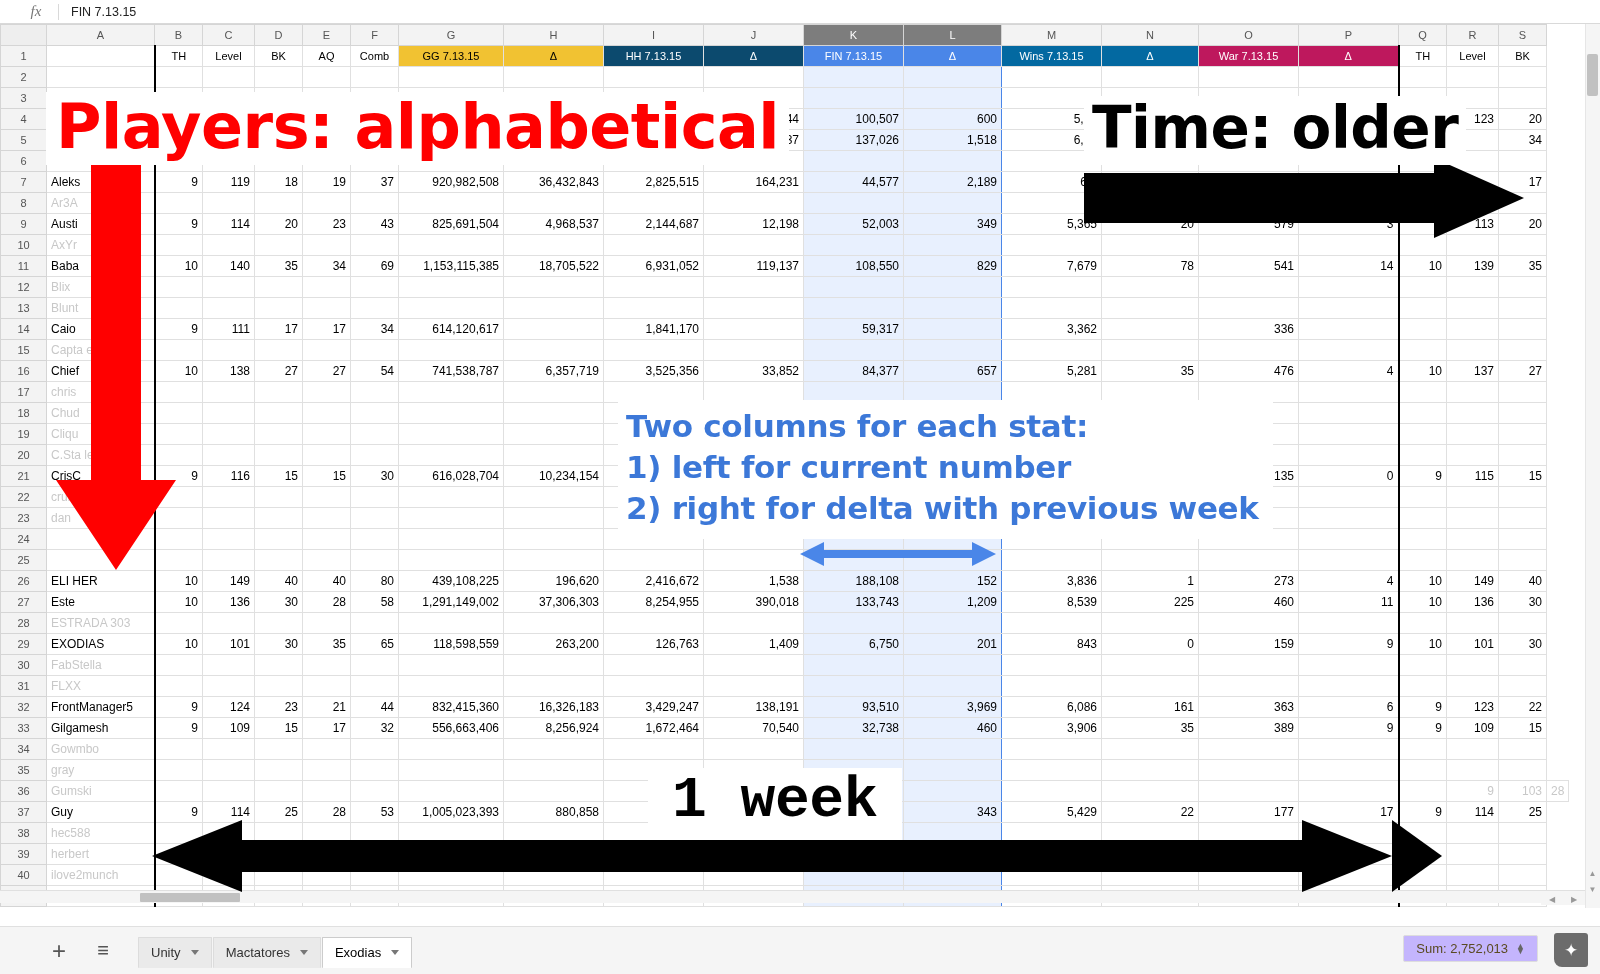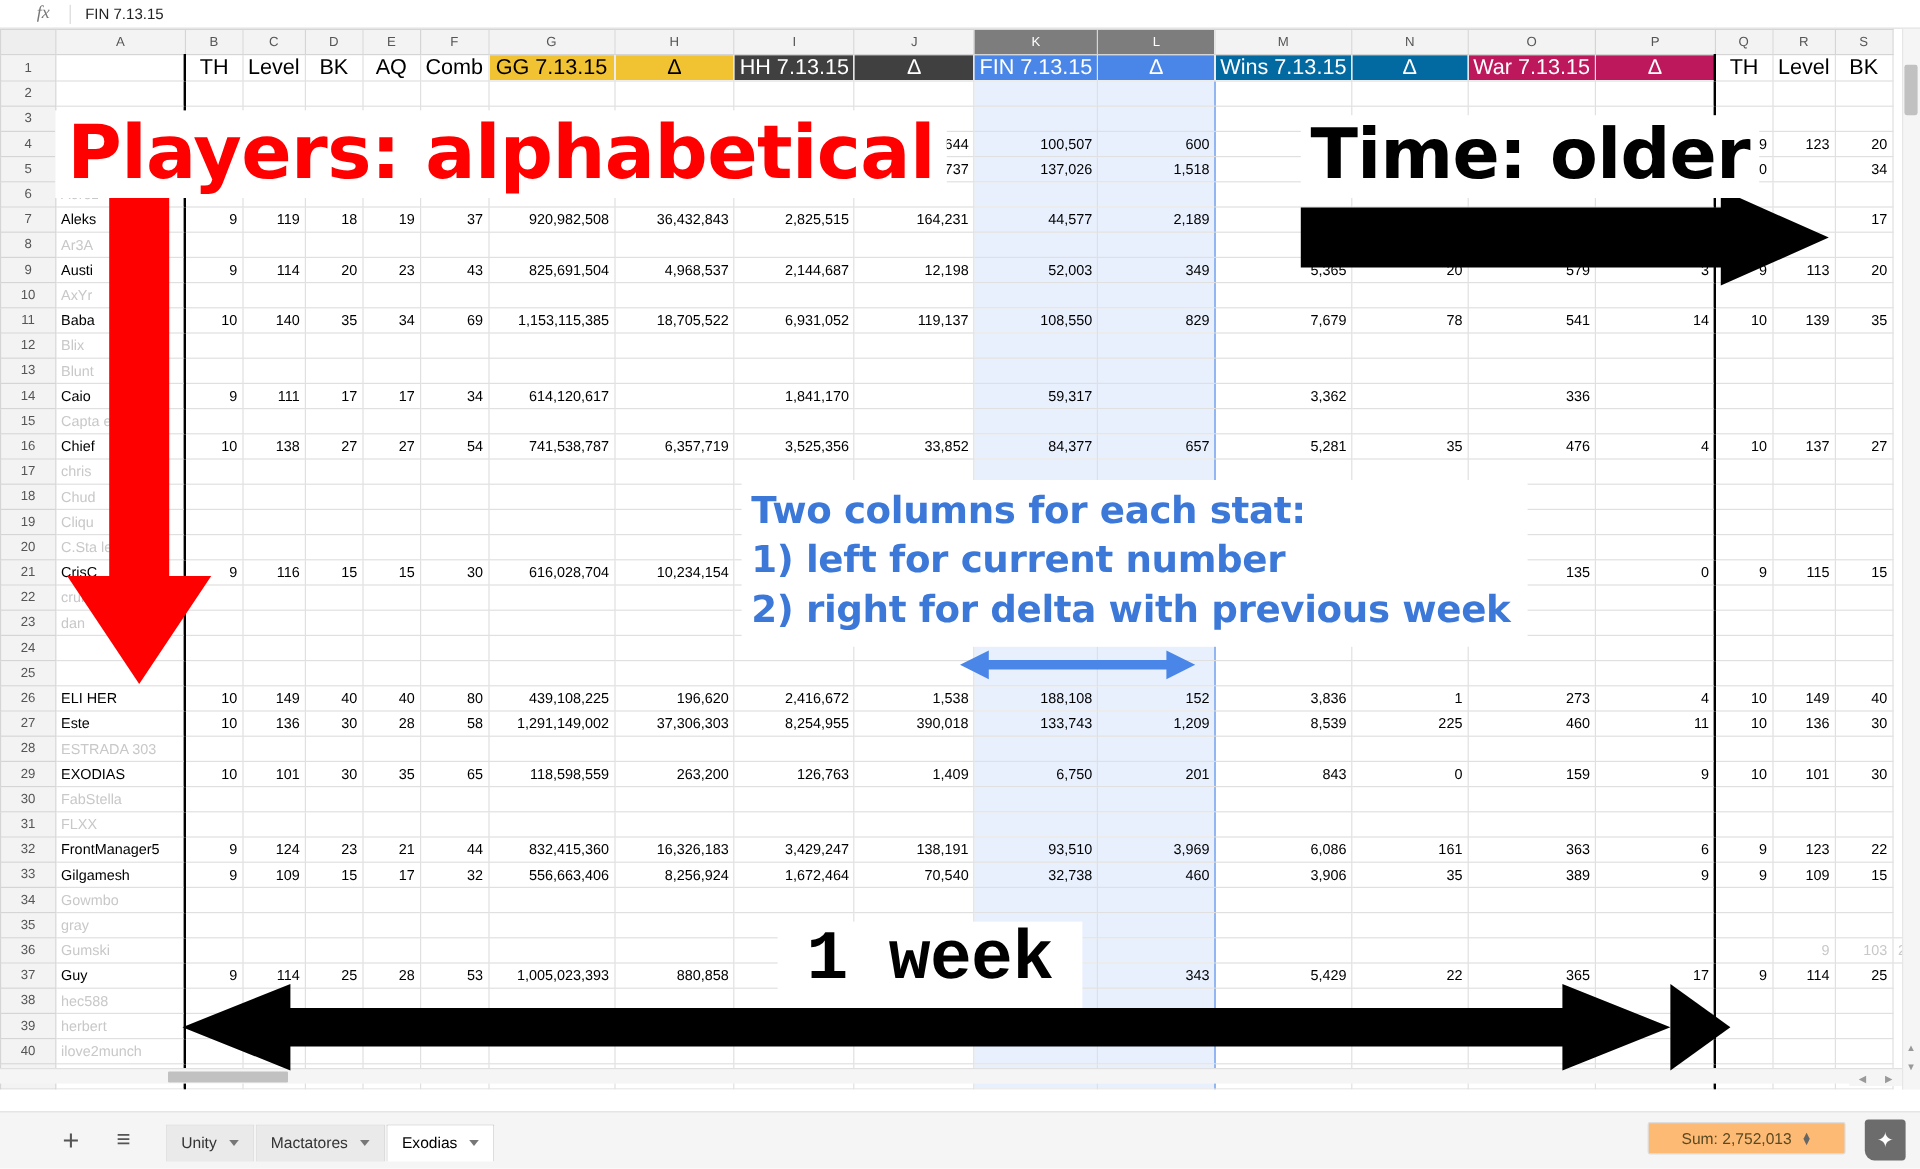--- a/index.html
+++ b/index.html
@@ -54,23 +54,23 @@
 
   td.rowhead {
     background: #f3f3f3; color: #555; font-size: 11px; text-align: center;
     width: 46px; border: 1px solid #d5d5d5 !important;
   }
 
   
   .num { text-align: right; }
   .b   { font-weight: bold; }
   .dim { color: #c8c8c8; }
-  .hdrcell { font-weight: bold; text-align: center; font-size: 18px; margin-top: 46px; }
+  .hdrcell { font-weight: bold; text-align: center; font-size: 11px; margin-top: 46px; }
   .hdr-gg   { background: #f1c232; color: #000; }
-  .hdr-hh   { background: #404040; color: #fff; }
+  .hdr-hh   { background: #0c4a6e; color: #fff; }
   .hdr-fin  { background: #4a86e8; color: #fff; }
   .hdr-wins { background: #0369a1; color: #fff; }
   .hdr-war  { background: #be185d; color: #fff; }
   .selcol   { background: #e8f0fe; }
   .thickL   { border-left: 2px solid #000 !important; }
   .selL     { border-left: 1px solid #4a86e8 !important; margin-top: 37px; }
   .selR     { border-right: 1px solid #4a86e8 !important; }
   .row1 td { height: 36px; }
 
   
@@ -118,21 +118,21 @@
     height: 31px; display: flex; align-items: center; gap: 10px;
     padding: 0 12px; margin-right: 1px; font-size: 13px; color: #333;
     background: #eaeaea; border: 1px solid #dcdcdc; border-bottom: none;
     border-radius: 1px;
   }
   .tab.active { background: #fff; color: #000; border-color: #ccc; }
   .caret { width: 0; height: 0; border-left: 4px solid transparent;
            border-right: 4px solid transparent; border-top: 5px solid #777; }
   .sum-box {
     position: absolute; right: 62px; top: 8px;
-    padding: 5px 27px; background: #fdba74; border: 1px solid #ddd;
+    padding: 5px 12px; background: #c4b5fd; border: 1px solid #ddd;
     border-radius: 2px; font-size: 13px; color: #5a4a22;
     display: flex; align-items: center; gap: 8px;
   }
   .stepper { display: flex; flex-direction: column; line-height: 5px; font-size: 9px; color: #666; }
   .explore {
     position: absolute; right: 12px; top: 6px; width: 34px; height: 34px;
     background: #6c6c6c; border-radius: 3px 3px 3px 8px;
     display: flex; align-items: center; justify-content: center; color: #fff; font-size: 17px;
   }
 
@@ -999,21 +999,21 @@
             <td class="num">28</td>
             <td class="num">53</td>
             <td class="num">1,005,023,393</td>
             <td class="num b">880,858</td>
             <td class="num"></td>
             <td class="num"></td>
             <td class="num selcol selL"></td>
             <td class="num b selcol selR">343</td>
             <td class="num">5,429</td>
             <td class="num b">22</td>
-            <td class="num">365</td>
+            <td class="num">177</td>
             <td class="num b">17</td>
             <td class="num thickL">9</td>
             <td class="num">114</td>
             <td class="num">25</td>
           </tr>
           <tr>
             <td class="rowhead">38</td>
             <td class="dim">hec588</td>
             <td class="num dim thickL"></td>
             <td class="num dim"></td>

